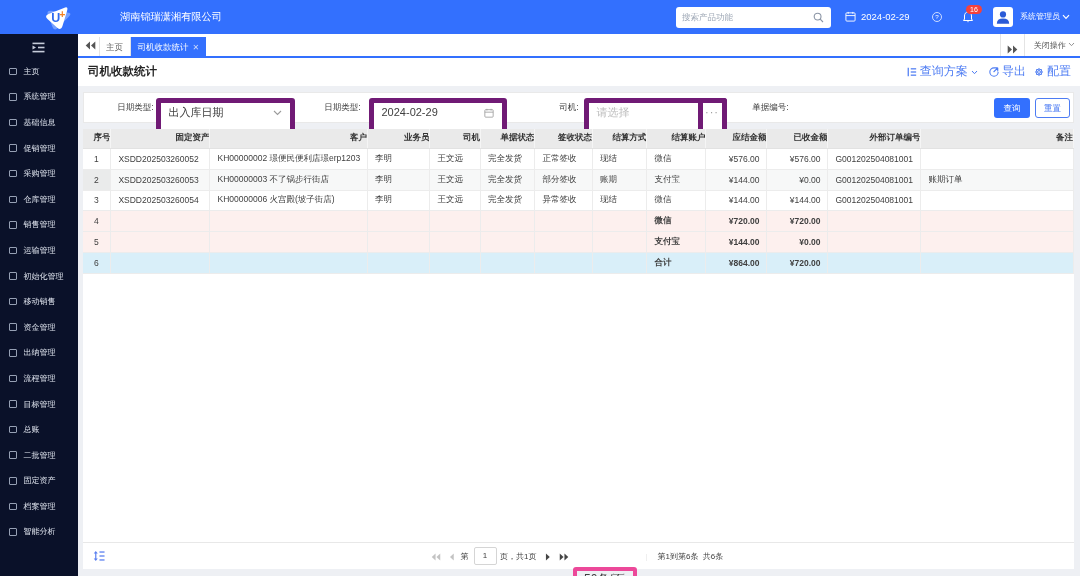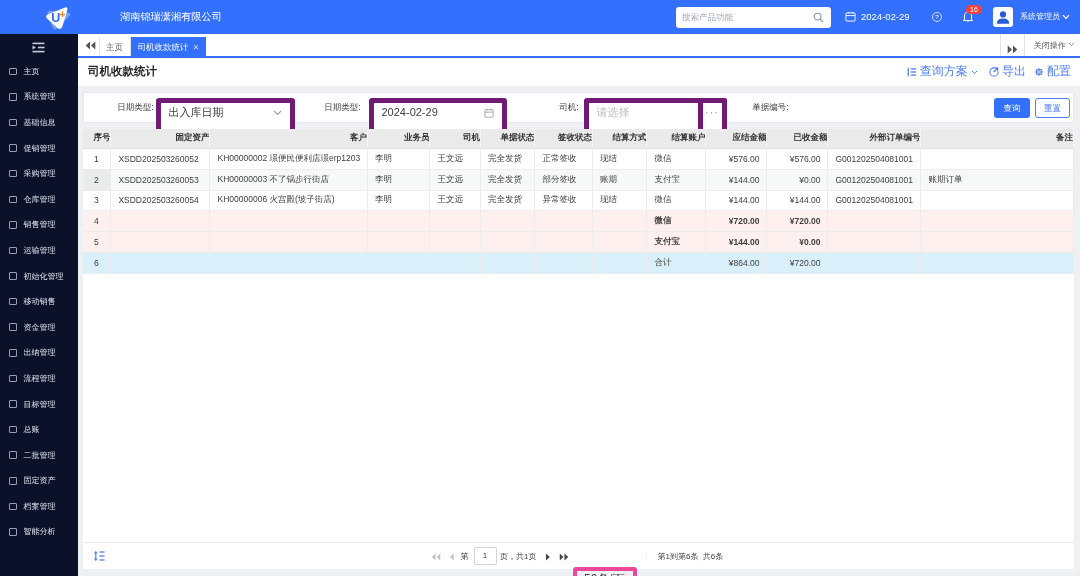--- a/index.html
+++ b/index.html
@@ -53,21 +53,21 @@
 table{border-collapse:collapse;table-layout:fixed;width:991.5px;font-size:8.5px;color:#404040;}
 th{background:#eaeaea;font-weight:bold;color:#333;height:20px;border-right:1px solid #f5f5f5;border-bottom:1px solid #e2e2e2;text-align:right;overflow:hidden;white-space:nowrap;}
 td{height:20.8px;border-right:1px solid #ececec;border-bottom:1px solid #ececec;padding:0 7px;overflow:hidden;white-space:nowrap;}
 td.c{text-align:center;padding:0;}
 td.r{text-align:right;}
 tr.odd td{background:#fff;}
 tr.even td{background:#f7f8f8;}
 td.idx{background:#f0f0f0;}
 tr.even td.idx{background:#eaebeb;}
 tr.pink td{background:#fdf0ee;font-weight:bold;}
-tr.cyan td{background:#d9eff9;font-weight:normal;}
+tr.cyan td{background:#d9eff9;font-weight:bold;}
 tr.pink td.idx,tr.cyan td.idx{font-weight:normal;background:inherit;}
 tr.pink td.idx{background:#fdf0ee;}
 tr.cyan td.idx{background:#d9eff9;}
 
 #pager{position:absolute;left:82.5px;top:541.5px;width:991.5px;height:27px;background:#fff;border-top:1px solid #e8e8e8;font-size:8.5px;color:#404040;}
 #pgc{position:absolute;left:0;top:0;width:991px;height:27px;}
 .pt{position:absolute;top:0;height:27px;line-height:27px;font-size:8px;}
 .pa{position:absolute;top:10px;}
 #pginput{position:absolute;left:391px;top:4.5px;width:23px;height:18px;line-height:16px;border:1px solid #d5d5d5;border-radius:2px;text-align:center;font-size:8px;}
 #pgsel{position:absolute;left:490.5px;top:4.5px;width:64px;height:18px;line-height:16px;border:4px solid #ec4899;border-radius:3px;padding-left:7px;font-size:12px;margin-top:20px;}

